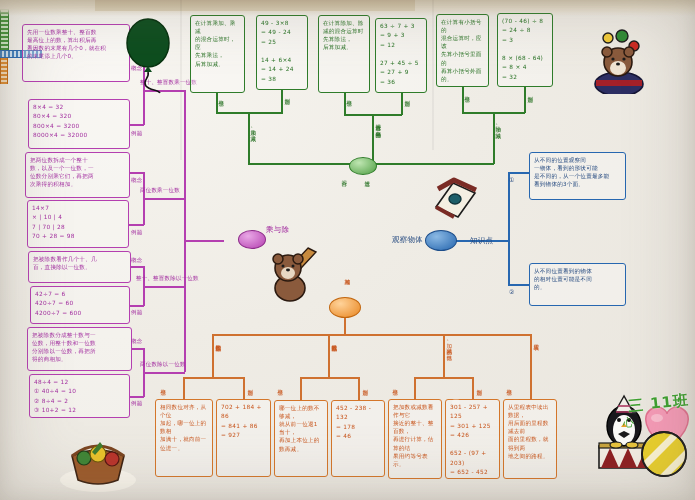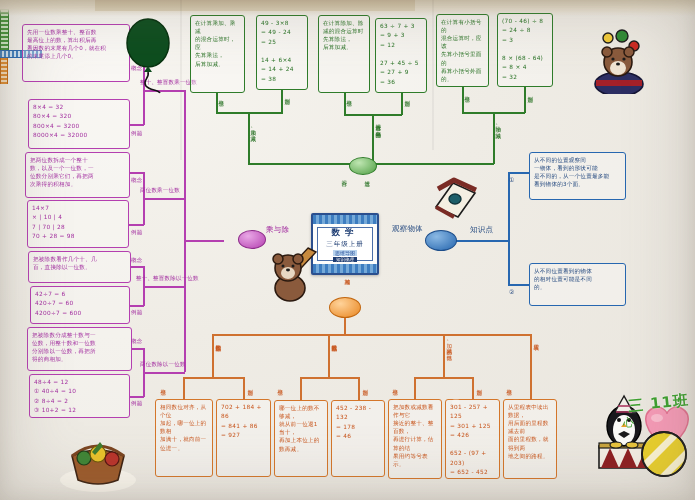--- a/index.html
+++ b/index.html
@@ -46,21 +46,21 @@
   .ln.g{background:#2f7c2a;}
   .ln.o{background:#cf7130;}
   .ln.b{background:#2767b0;}
 
   
   .lbl{position:absolute;font-size:5.5px;line-height:1.05;letter-spacing:.2px;white-space:nowrap;}
   .lbl.v{writing-mode:vertical-rl;text-orientation:upright;}
   .lbl.p{color:#a32ea0;}
   .lbl.g{color:#2a7326;}
   .lbl.o{color:#c8551c;}
-  .lbl.b{color:#23487f;}
+  .lbl.b{color:#23487f;margin-top:11px;}
   .lbl.big{font-size:7.5px;}
 
   
   #center-card{position:absolute;left:311px;top:213px;width:68px;height:62px;
     border:2px solid #2b4f8e;background:#fdfdfb;box-sizing:border-box;
     border-radius:2px;box-shadow:0 1px 3px rgba(0,0,0,.25);}
   #center-card .bar{position:absolute;left:0;right:0;height:9px;
     background:repeating-linear-gradient(90deg,#3d7dc0 0 3px,#75a9d8 3px 6px);}
   #center-card .bar.t{top:0;}
   #center-card .bar.b{bottom:0;}
@@ -371,30 +371,20 @@
   <div class="lbl o v" style="left:392px;top:385px;">概念</div>
   <div class="lbl o v" style="left:476px;top:385px;">例题</div>
   <div class="lbl o v" style="left:506px;top:385px;">概念</div>
   <div class="lbl o v" style="left:215px;top:340px;">三位数的加法</div>
   <div class="lbl o v" style="left:331px;top:340px;">三位数的减法</div>
   <div class="lbl o v" style="left:446px;top:338px;">加、减法的
 估算</div>
   <div class="lbl o v" style="left:533px;top:340px;">里程表</div>
   <div class="lbl o v" style="left:344px;top:274px;">加与减</div>
 
-  <div id="center-card">
-    <div class="bar t"></div>
-    <div class="bar b"></div>
-    <div class="inner">
-      <div class="t1">数学</div>
-      <div class="t2">三年级上册</div>
-      <div class="t3">思维导图</div>
-      <div class="t4">知识梳理</div>
-    </div>
-  </div>
 
   <div class="sticker" style="left:120px;top:16px;">
     <svg width="60" height="78" viewBox="0 0 60 78">
       <ellipse cx="28" cy="27" rx="21" ry="24" fill="#0d4d1e" stroke="#06320f" stroke-width="1.5"></ellipse>
       <polygon points="28,50 24,56 32,56" fill="#0d4d1e"></polygon>
       <path d="M28 56 C 30 62, 22 64, 26 70 C 30 75, 38 73, 40 77" stroke="#111" stroke-width="1.6" fill="none"></path>
     </svg>
   </div>
 
   <div class="sticker" style="left:592px;top:28px;">

